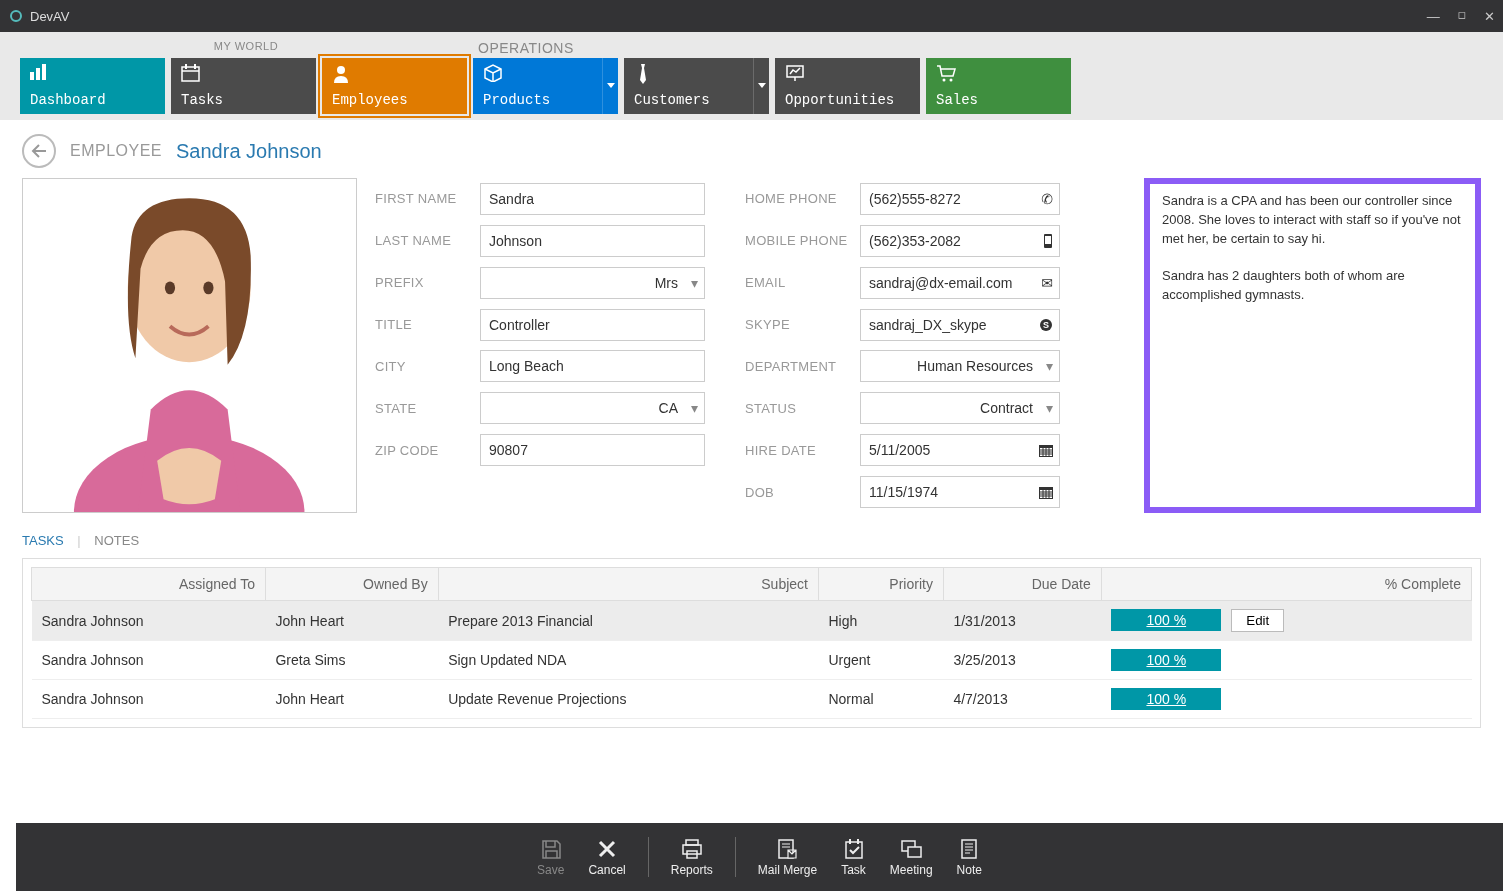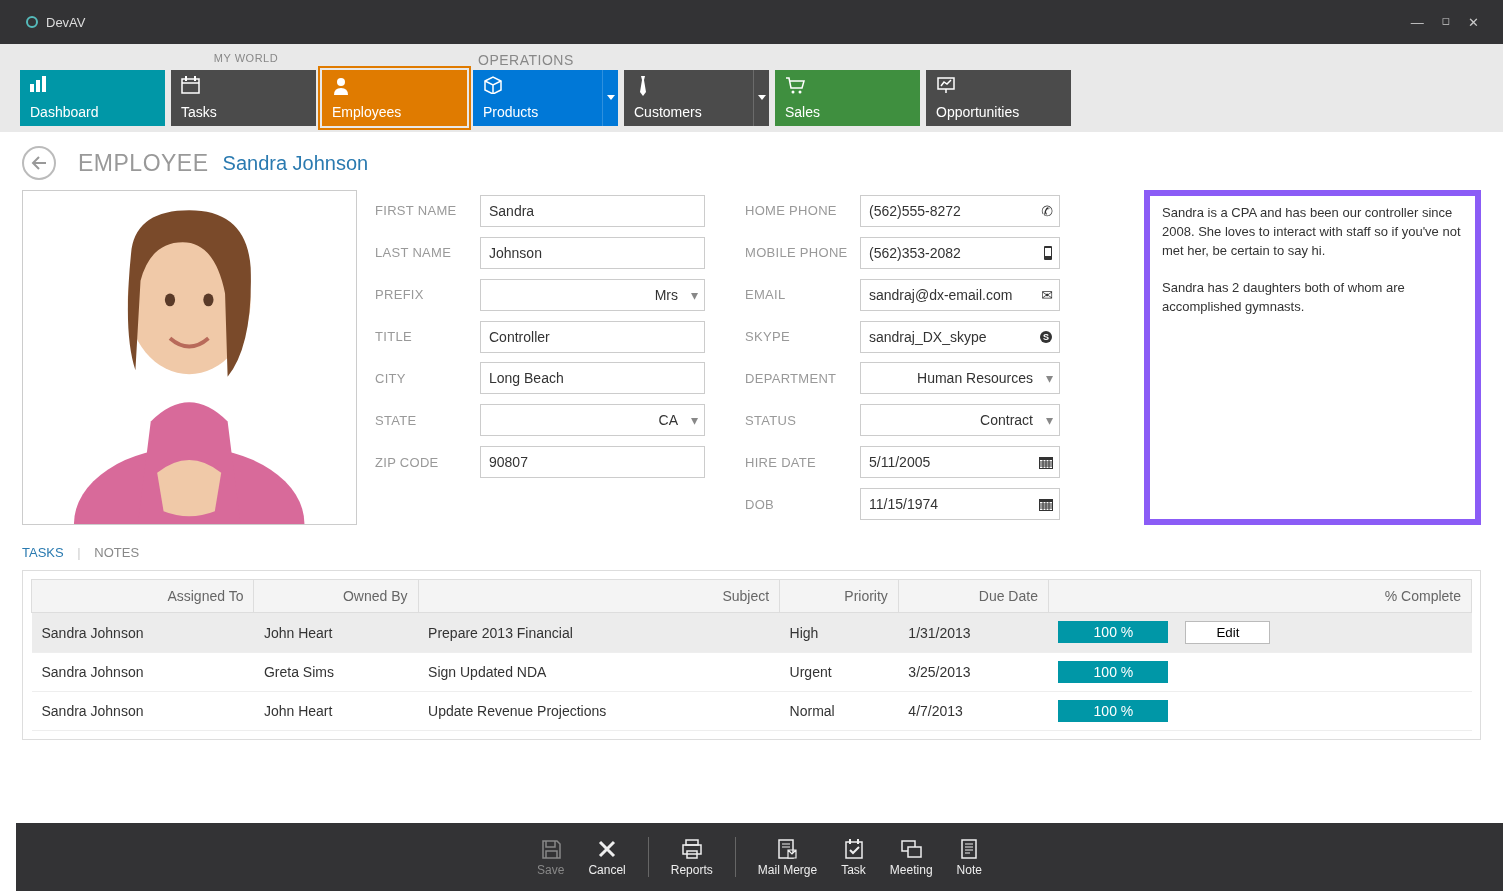--- a/index.html
+++ b/index.html
@@ -1,46 +1,46 @@
 <!DOCTYPE html>
 <html><head>
 <meta charset="utf-8">
 <style>
 * { box-sizing: border-box; margin: 0; padding: 0; }
 body { font-family: "Segoe UI", Arial, sans-serif; font-size: 14px; color: #333; background: #fff; overflow: hidden; }
 
 
-.titlebar { background: #333335; height: 44px; display: flex; align-items: center; padding: 0 24px; color: #ccc; }
+.titlebar { background: #333335; height: 32px; display: flex; align-items: center; padding: 0 8px; color: #ccc; }
 .titlebar .logo { width: 16px; height: 16px; margin-right: 6px; display: inline-flex; align-items: center; justify-content: center; }
 .titlebar .title { flex: 1; font-size: 13px; color: #ddd;}
 .winbtns { display: flex; gap: 18px; }
 .winbtns span { cursor: pointer; color: #ccc; font-size: 13px; }
 
 
 .ribbon-wrap { background: #e9e9e9; padding: 4px 0 0 0; }
 .grp-label { font-size: 11px; color: #888; padding: 4px 0 0 24px; letter-spacing:.5px;text-align:center;}
 .grp-ops-label { font-size: 14px; color: #888; padding: 4px 0 0 10px; letter-spacing:.5px;}
 .tiles { display: flex; gap: 6px; padding: 2px 6px 6px 20px; }
 .tile { width: 145px; height: 56px; color: #fff; display: flex; flex-direction: column; justify-content: flex-end; padding: 6px 10px; cursor: pointer; position:relative;}
 .tile .ic { position:absolute; top:6px; left:10px;}
 .tile.dash { background: #0097a7; }
 .tile.tasks { background: #4b4b4b; }
 .tile.emp { background: #e07b00; outline: 2px solid #e07b00; outline-offset: 2px;}
 .tile.prod { background: #0078d7; }
 .tile.cust { background: #4b4b4b; }
 .tile.sales { background: #3f8f3f; }
 .tile.opp { background: #4b4b4b; }
 .tile .drop { position:absolute; right:0; top:0; bottom:0; width:16px; border-left:1px solid rgba(255,255,255,.18); display:flex; align-items:center; justify-content:center;}
-.tile .lab { font-size: 14px; }
+.tile .lab { font-size: 14px; font-family: Liberation Mono, monospace; }
 
 
 .page { padding: 10px 22px 0 22px; height: calc(100vh - 28px - 90px - 68px); overflow:auto; }
 .phead { display: flex; align-items: center; gap: 14px; margin-bottom: 10px; margin-top:4px;}
 .backbtn { width: 34px; height: 34px; border: 2px solid #bbb; border-radius: 50%; display: flex; align-items: center; justify-content: center; cursor: pointer; color:#999;}
-.etitle { color: #999; font-size: 23px; letter-spacing: .5px; margin-left: 8px;}
+.etitle { color: #999; font-size: 16px; letter-spacing: .5px;}
 .ename { color: #2a7ab0; font-size: 20px; }
 
 
 .body { display: flex; gap: 18px; }
 .photo { width: 335px; height: 335px; border: 1px solid #ccc; overflow: hidden; display:flex; align-items:flex-end; justify-content:center; background:#fff;}
 .photo svg { width: 80%; height: 100%;}
 .form-col { flex: 1; display: grid; grid-template-columns: 105px 225px 40px 115px 200px; row-gap: 0; align-items: center; }
 .flabel { color: #999; font-size: 13px; letter-spacing:.3px;}
 .fin { height: 32px; border: 1px solid #ccc; padding: 12px 8px; font-size: 14px; display:flex; align-items:center; background:#fff; position:relative;}
 .fin.sel { justify-content: flex-end; padding-right: 26px;}
@@ -54,22 +54,22 @@
 .tabs .t { color: #2a7ab0; cursor:pointer;}
 .tabs .div { color: #ccc; margin: 0 10px;}
 .tabs .t.inact { color: #888;}
 
 
 .grid { border: 1px solid #ddd; margin-top: 10px; margin-bottom: 14px; padding: 8px;}
 .grid table { width: 100%; border-collapse: collapse; }
 .grid th { text-align: right; font-weight: normal; color: #666; background: #f4f4f4; border: 1px solid #ddd; padding: 8px 10px; font-size: 14px;}
 .grid td { padding: 8px 10px; border-bottom: 1px solid #eee; font-size: 14px;}
 .grid tr.sel td { background: #ececec;}
-.pct { background: #0097a7; color: #fff; text-align: center; padding: 3px 0; width: 110px; display:inline-block;}
-.editbtn { border: 1px solid #bbb; background:#fff; padding: 3px 30px; cursor:pointer; margin-left: 17px;}
+.pct { background: #0097a7; color: #fff; text-align: center; padding: 3px 0; width: 110px; display:inline-block;text-decoration:underline;}
+.editbtn { border: 1px solid #bbb; background:#fff; padding: 3px 14px; cursor:pointer; margin-left: 10px;}
 
 
 .bottombar { position: fixed; left: 16px; right: 0; bottom: 0; height: 68px; background: #333335; display: flex; align-items: center; justify-content: center; gap: 0; color: #ddd;}
 .bbtn { display: flex; flex-direction: column; align-items: center; gap: 3px; font-size: 12px; cursor: pointer; padding: 0 12px; color:#eee;}
 .bbtn.dis { color: #888;}
 .vsep { width: 1px; height: 40px; background: #666; margin: 0 10px;}
 svg { display:block;}
 </style>
 </head>
 <body>
@@ -148,39 +148,39 @@
             <path d="M7 0 L11 0 L10 4 L12 16 L9 20 L6 16 L8 4 Z" fill="#fff"></path>
           </svg>
         </span>
       <span class="lab">Customers</span>
       <span class="drop">
           <svg width="8" height="6">
             <path d="M0 0 L8 0 L4 5 Z" fill="#fff"></path>
           </svg>
         </span>
     </div>
+    <div class="tile opp">
+      <span class="ic">
+          <svg width="20" height="18">
+            <rect x="2" y="2" width="16" height="11" fill="none" stroke="#fff" stroke-width="1.5"></rect>
+            <path d="M5 10 L8 6 L11 8 L15 4" fill="none" stroke="#fff" stroke-width="1.5"></path>
+            <line x1="10" y1="13" x2="10" y2="17" stroke="#fff" stroke-width="1.5"></line>
+          </svg>
+        </span>
+      <span class="lab">Opportunities</span>
+    </div>
     <div class="tile sales">
       <span class="ic">
           <svg width="20" height="18">
             <path d="M1 2 L4 2 L6 12 L17 12 L19 5 L5 5" fill="none" stroke="#fff" stroke-width="1.5"></path>
             <circle cx="8" cy="16" r="1.5" fill="#fff"></circle>
             <circle cx="15" cy="16" r="1.5" fill="#fff"></circle>
           </svg>
         </span>
       <span class="lab">Sales</span>
-    </div>
-    <div class="tile opp">
-      <span class="ic">
-          <svg width="20" height="18">
-            <rect x="2" y="2" width="16" height="11" fill="none" stroke="#fff" stroke-width="1.5"></rect>
-            <path d="M5 10 L8 6 L11 8 L15 4" fill="none" stroke="#fff" stroke-width="1.5"></path>
-            <line x1="10" y1="13" x2="10" y2="17" stroke="#fff" stroke-width="1.5"></line>
-          </svg>
-        </span>
-      <span class="lab">Opportunities</span>
     </div>
   </div>
 </div>
 
 <div class="page">
   <div class="phead">
     <div class="backbtn">
       <svg width="16" height="14">
           <path d="M8 1 L2 7 L8 13 M2 7 L15 7" fill="none" stroke="#999" stroke-width="2"></path>
         </svg>

